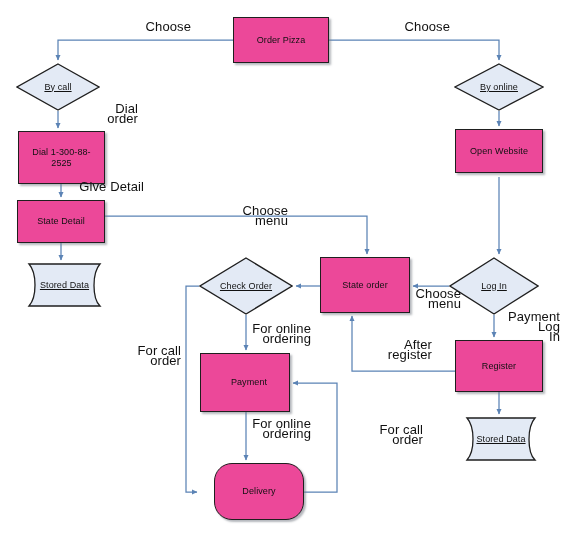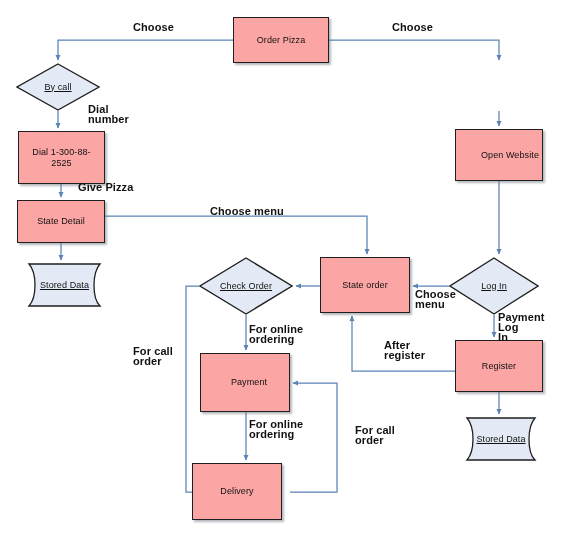--- a/index.html
+++ b/index.html
@@ -32,21 +32,21 @@
     display: flex;
     align-items: center;
     justify-content: center;
     text-align: center;
     color: #111111;
     font-size: 9px;
     line-height: 11px;
     letter-spacing: 0.1px;
   }
   .node-process {
-    background: #fca5a5;
+    background: #ec4899;
     border: 1.6px solid #1f1f1f;
     box-shadow: 2px 2px 2px rgba(120,125,135,0.55);
   }
   .node-label {
     padding: 0 3px;
     white-space: pre-line;
     pointer-events: none;
   }
   .node-decision {
     background: transparent;
@@ -61,27 +61,26 @@
     height: 100%;
   }
   .node-decision .node-label,
   .node-data .node-label {
     position: relative;
     z-index: 2;
     text-decoration: underline;
   }
   .edge-label {
     position: absolute;
-    font-size: 11px;
+    font-size: 13px;
     line-height: 10px;
     color: #111111;
     white-space: pre-line;
-    text-align: left;
+    text-align: right;
     letter-spacing: 0.1px;
-    font-weight: bold;
   }
 </style>
 </head>
 <body>
 
 <div id="flow-root">
 
   <svg id="edges-layer" viewBox="0 0 565 533" xmlns="http://www.w3.org/2000/svg">
     <defs>
       <marker id="arrow" markerWidth="7" markerHeight="7" refX="5.2" refY="2.6" orient="auto" markerUnits="userSpaceOnUse">
@@ -130,27 +129,33 @@
     <span class="node-label">Order Pizza</span>
   </div>
 
   <div class="node node-decision" style="left:16px; top:63px; width:84px; height:48px;">
     <svg class="diamond-svg" viewBox="0 0 84 48" preserveAspectRatio="none">
       <polygon points="42,1 83,24 42,47 1,24" fill="#e3eaf5" stroke="#1f1f1f" stroke-width="1.3"></polygon>
     </svg>
     <span class="node-label">By call</span>
   </div>
 
+  <div class="node node-decision" style="left:454px; top:63px; width:90px; height:48px;">
+    <svg class="diamond-svg" viewBox="0 0 90 48" preserveAspectRatio="none">
+      <polygon points="45,1 89,24 45,47 1,24" fill="#e3eaf5" stroke="#1f1f1f" stroke-width="1.3"></polygon>
+    </svg>
+    <span class="node-label">By online</span>
+  </div>
 
   <div class="node node-process" style="left:18px; top:131px; width:87px; height:53px;">
     <span class="node-label">Dial 1-300-88-
 2525</span>
   </div>
 
-  <div class="node node-process" style="left:455px; top:129px; width:88px; height:52px;justify-content:flex-end;">
+  <div class="node node-process" style="left:455px; top:129px; width:88px; height:44px;">
     <span class="node-label">Open Website</span>
   </div>
 
   <div class="node node-process" style="left:17px; top:200px; width:88px; height:43px;align-items:center;">
     <span class="node-label">State Detail</span>
   </div>
 
   <div class="node node-data" style="left:17px; top:263px; width:95px; height:44px;">
     <svg class="data-svg" viewBox="0 0 95 44" preserveAspectRatio="none">
       <path d="M12,1 L83,1 C75,10 75,35 83,43 L12,43 C20,34 20,10 12,1 Z" fill="#e3eaf5" stroke="#1f1f1f" stroke-width="1.3"></path>
@@ -184,32 +189,32 @@
     <svg class="data-svg" viewBox="0 0 92 44" preserveAspectRatio="none">
       <path d="M12,1 L80,1 C72,10 72,35 80,43 L12,43 C20,34 20,10 12,1 Z" fill="#e3eaf5" stroke="#1f1f1f" stroke-width="1.3"></path>
     </svg>
     <span class="node-label">Stored Data</span>
   </div>
 
   <div class="node node-process" style="left:200px; top:353px; width:90px; height:59px;padding-left:8px;">
     <span class="node-label">Payment</span>
   </div>
 
-  <div class="node node-process" style="left:192px; top:463px; width:90px; height:57px;">
+  <div class="node node-process" style="left:214px; top:463px; width:90px; height:57px;border-radius:18px;">
     <span class="node-label">Delivery</span>
   </div>
 
   <div class="edge-label" style="left:133px; top:22px; width:58px;">Choose</div>
 
   <div class="edge-label" style="left:392px; top:22px; width:58px;">Choose</div>
 
   <div class="edge-label" style="left:88px; top:104px; width:50px;">Dial
-number</div>
-
-  <div class="edge-label" style="left:78px; top:182px; width:66px;">Give Pizza</div>
+order</div>
+
+  <div class="edge-label" style="left:78px; top:182px; width:66px;">Give Detail</div>
 
   <div class="edge-label" style="left:210px; top:206px; width:78px;">Choose menu</div>
 
   <div class="edge-label" style="left:249px; top:324px; width:62px;">For online
 ordering</div>
 
   <div class="edge-label" style="left:133px; top:346px; width:48px;">For call
 order</div>
 
   <div class="edge-label" style="left:249px; top:419px; width:62px;">For online

